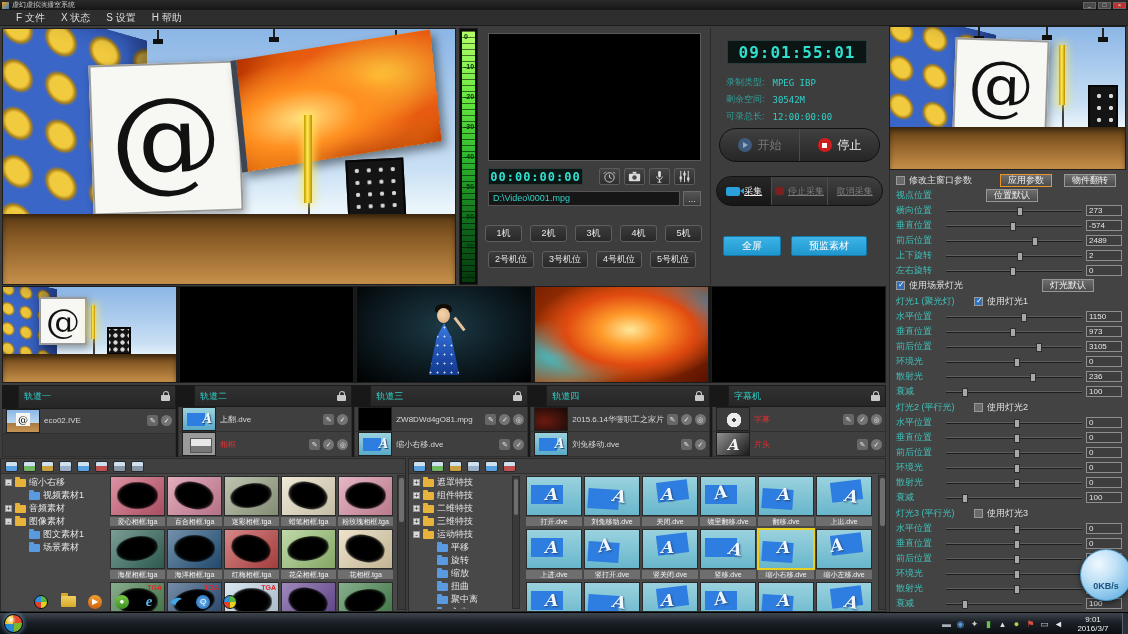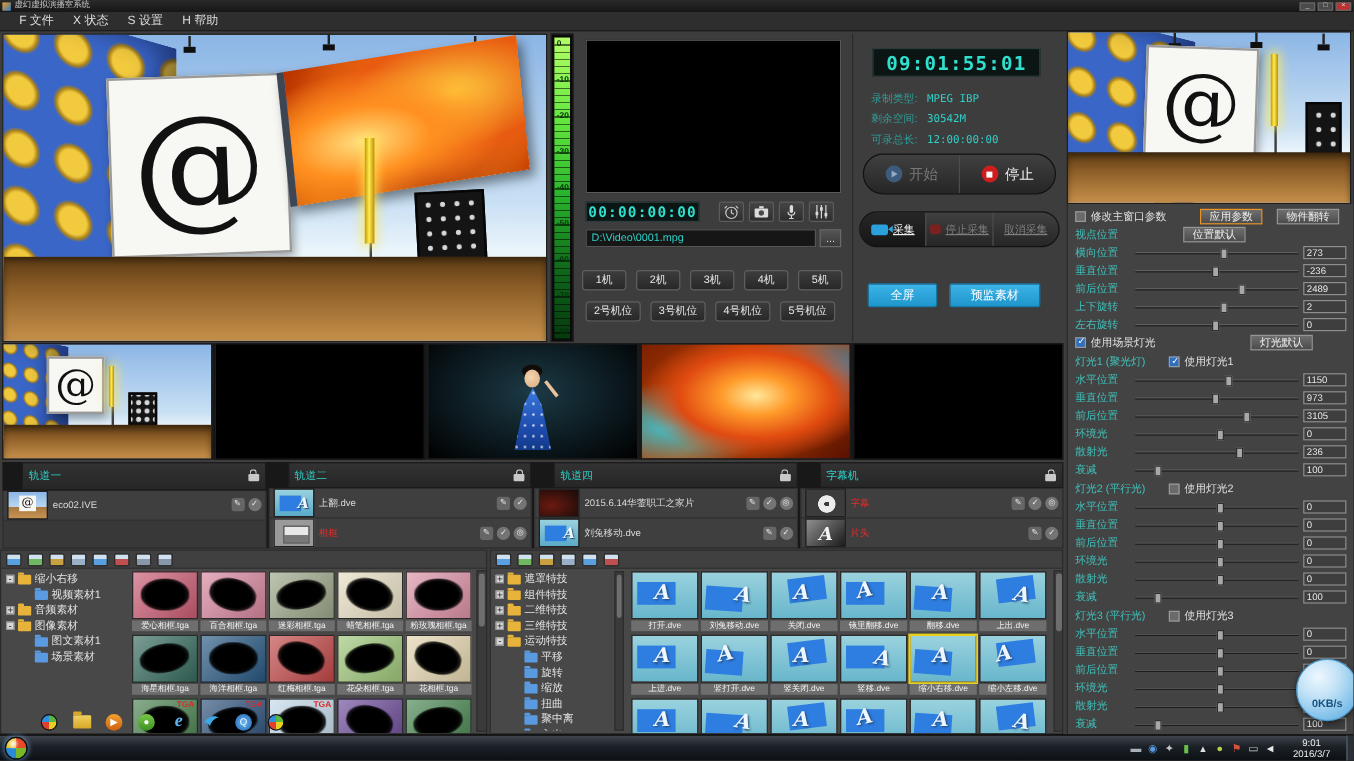--- a/index.html
+++ b/index.html
@@ -5,21 +5,21 @@
   html,body{margin:0;padding:0;background:#222;}
   *{box-sizing:border-box;font-family:"Liberation Sans",sans-serif;}
   #app{position:relative;width:1128px;height:634px;background:#3d3d3d;overflow:hidden;}
 
   
   .titlebar{position:absolute;left:0;top:0;width:1128px;height:10px;background:linear-gradient(180deg,#2a2a2a,#161616);color:#c8c8c8;font-size:7px;line-height:10px;display:flex;align-items:center;}
   .appico{width:7px;height:7px;background:linear-gradient(135deg,#e8a020,#3a78c8);margin:0 3px 0 2px;flex:none;}
   .winbtns{margin-left:auto;display:flex;gap:2px;padding-right:2px;}
   .wb{width:13px;height:7px;background:#4a4a4a;border:1px solid #666;font-size:6px;line-height:5px;text-align:center;color:#ddd;}
   .wb.close{background:#c03030;}
-  .menubar{position:absolute;left:0;top:10px;width:1128px;height:16px;background:#2e2e2e;border-bottom:1px solid #1c1c1c;display:flex;align-items:flex-start;}
+  .menubar{position:absolute;left:0;top:10px;width:1128px;height:16px;background:#2e2e2e;border-bottom:1px solid #1c1c1c;display:flex;align-items:flex-end;}
   .menu-item{color:#ddd;font-size:10px;margin-left:16px;}
 
   
   .scene{position:absolute;overflow:hidden;background:linear-gradient(180deg,#8cb6e6 0%,#c9e0f4 55%,#eaf4fb 70%);border:1px solid #1e1e1e;}
   .sc-wall{position:absolute;background-color:#3a66c8;background-image:radial-gradient(circle,#f2ca3e 34%,#a8801a 44%,rgba(0,0,0,0) 52%);box-shadow:inset -14px 0 22px rgba(0,0,30,.45);}
   .sc-screen{position:absolute;background:#f7f7f3;border:2px solid #9a9a9a;display:flex;align-items:center;justify-content:center;box-shadow:2px 3px 8px rgba(0,0,0,.35);}
   .sc-at{font-family:"DejaVu Serif",serif;color:#111;line-height:1;}
   .sc-fire{position:absolute;background:radial-gradient(ellipse at 30% 60%,#ffe080 0%,#ff9020 30%,rgba(0,0,0,0) 62%),radial-gradient(ellipse at 70% 35%,#ffd040 0%,#e85a10 45%,rgba(0,0,0,0) 72%),radial-gradient(ellipse at 52% 85%,#a82000 0%,rgba(0,0,0,0) 60%),linear-gradient(120deg,#b83000,#f08010 40%,#ffc030 62%,#c84000);border-left:6px solid #3e4654;box-shadow:4px 6px 10px rgba(0,0,0,.45);}
   .sc-dots{position:absolute;background-color:#141414;background-image:radial-gradient(circle,#d6d6d6 1.8px,rgba(0,0,0,0) 2.5px);background-size:12px 12px;background-position:3px 3px;border:2px solid #060606;}
   .sc-lightbar{position:absolute;background:linear-gradient(90deg,#c09a00,#ffec52 45%,#c08c00);box-shadow:0 0 9px 2px rgba(255,232,90,.85);}
@@ -364,21 +364,21 @@
           <div class="strack">
             <div class="sthumb" style="left: 52%;"></div>
           </div>
           <div class="sval">273</div>
         </div>
         <div class="prow">
           <span class="slab">垂直位置</span>
           <div class="strack">
             <div class="sthumb" style="left: 47%;"></div>
           </div>
-          <div class="sval">-236</div>
+          <div class="sval">-574</div>
         </div>
         <div class="prow">
           <span class="slab">前后位置</span>
           <div class="strack">
             <div class="sthumb" style="left: 63%;"></div>
           </div>
           <div class="sval">2489</div>
         </div>
         <div class="prow">
           <span class="slab">上下旋转</span>
@@ -594,20 +594,39 @@
           <span class="trk-file">上翻.dve</span>
           <span class="tic edit">✎</span>
           <span class="tic check">✓</span>
         </div>
         <div class="trk-item">
           <div class="tt tt-image"></div>
           <span class="trk-file missing">相框</span>
           <span class="tic edit">✎</span>
           <span class="tic check">✓</span>
           <span class="tic disc">◎</span>
+        </div>
+      </div>
+      <div class="trk">
+        <div class="trk-h">
+          <span class="trk-name">轨道三</span>
+          <span class="lock"></span>
+        </div>
+        <div class="trk-item">
+          <div class="tt tt-black"></div>
+          <span class="trk-file">ZW8DWd4gO81.mpg</span>
+          <span class="tic edit">✎</span>
+          <span class="tic check">✓</span>
+          <span class="tic disc">◎</span>
+        </div>
+        <div class="trk-item">
+          <div class="tt tt-dve"></div>
+          <span class="trk-file">缩小右移.dve</span>
+          <span class="tic edit">✎</span>
+          <span class="tic check">✓</span>
         </div>
       </div>
       <div class="trk">
         <div class="trk-h">
           <span class="trk-name">轨道四</span>
           <span class="lock"></span>
         </div>
         <div class="trk-item">
           <div class="tt tt-dark"></div>
           <span class="trk-file">2015.6.14华蓥职工之家片</span>

